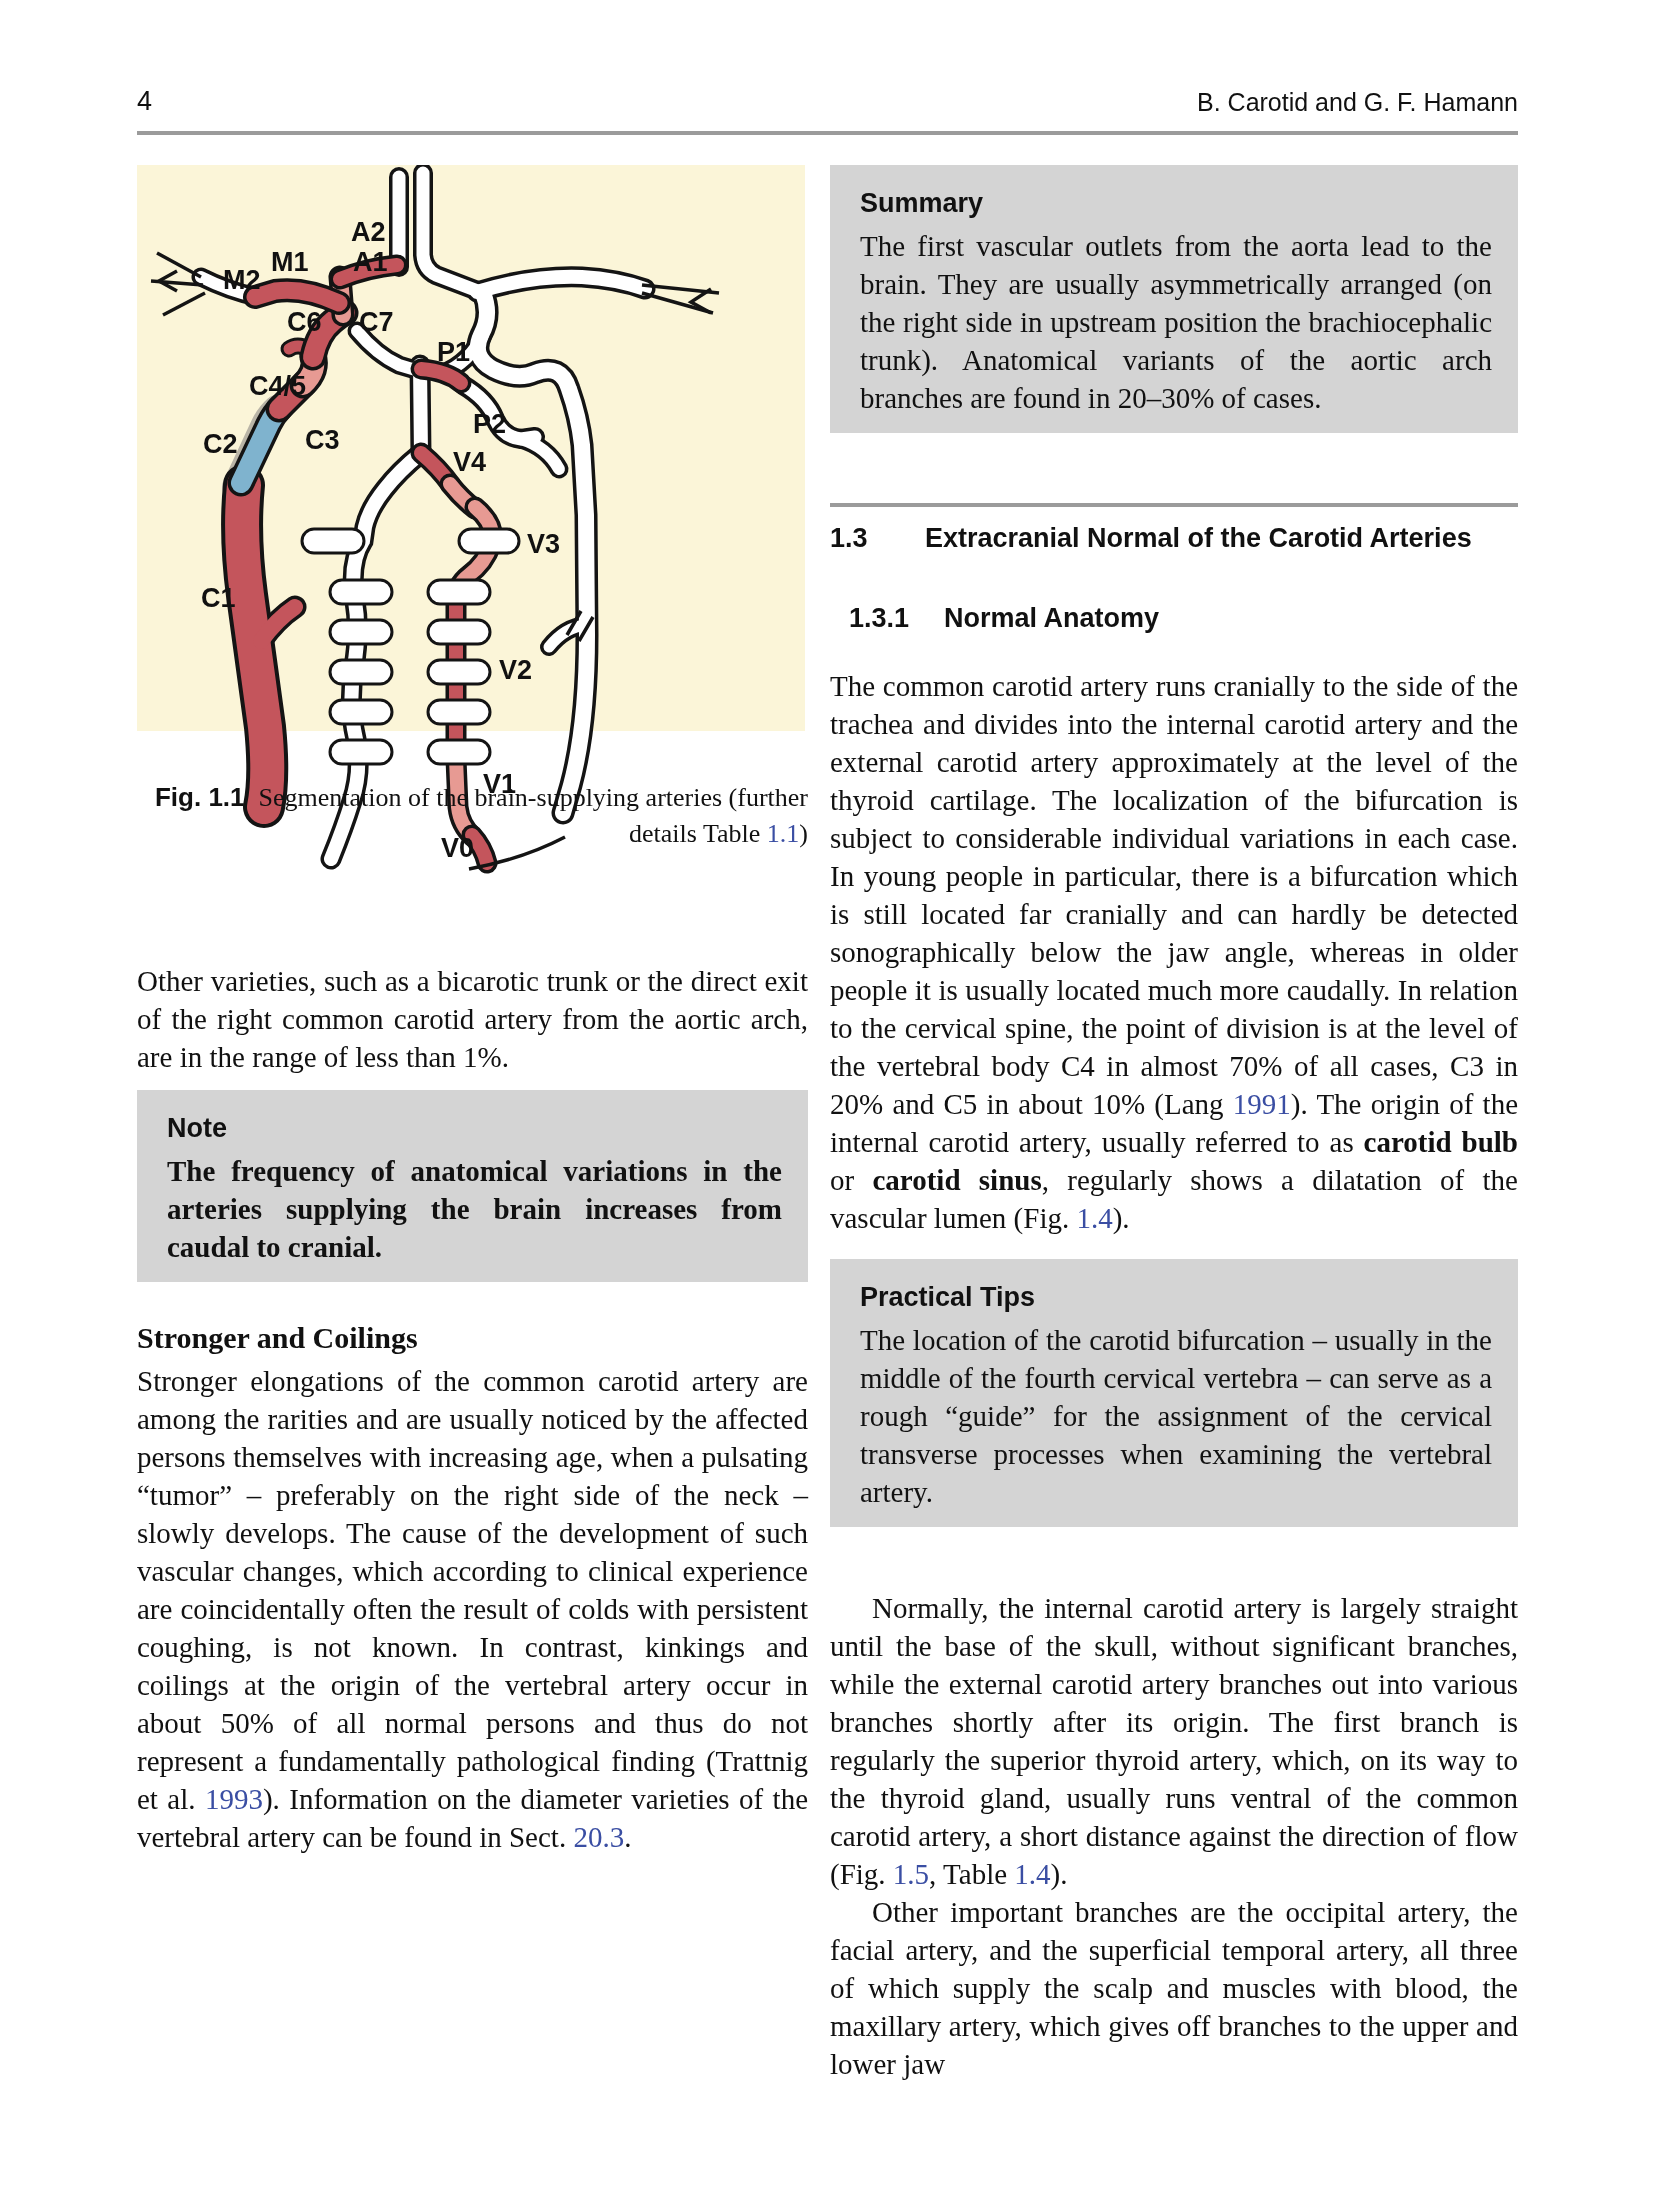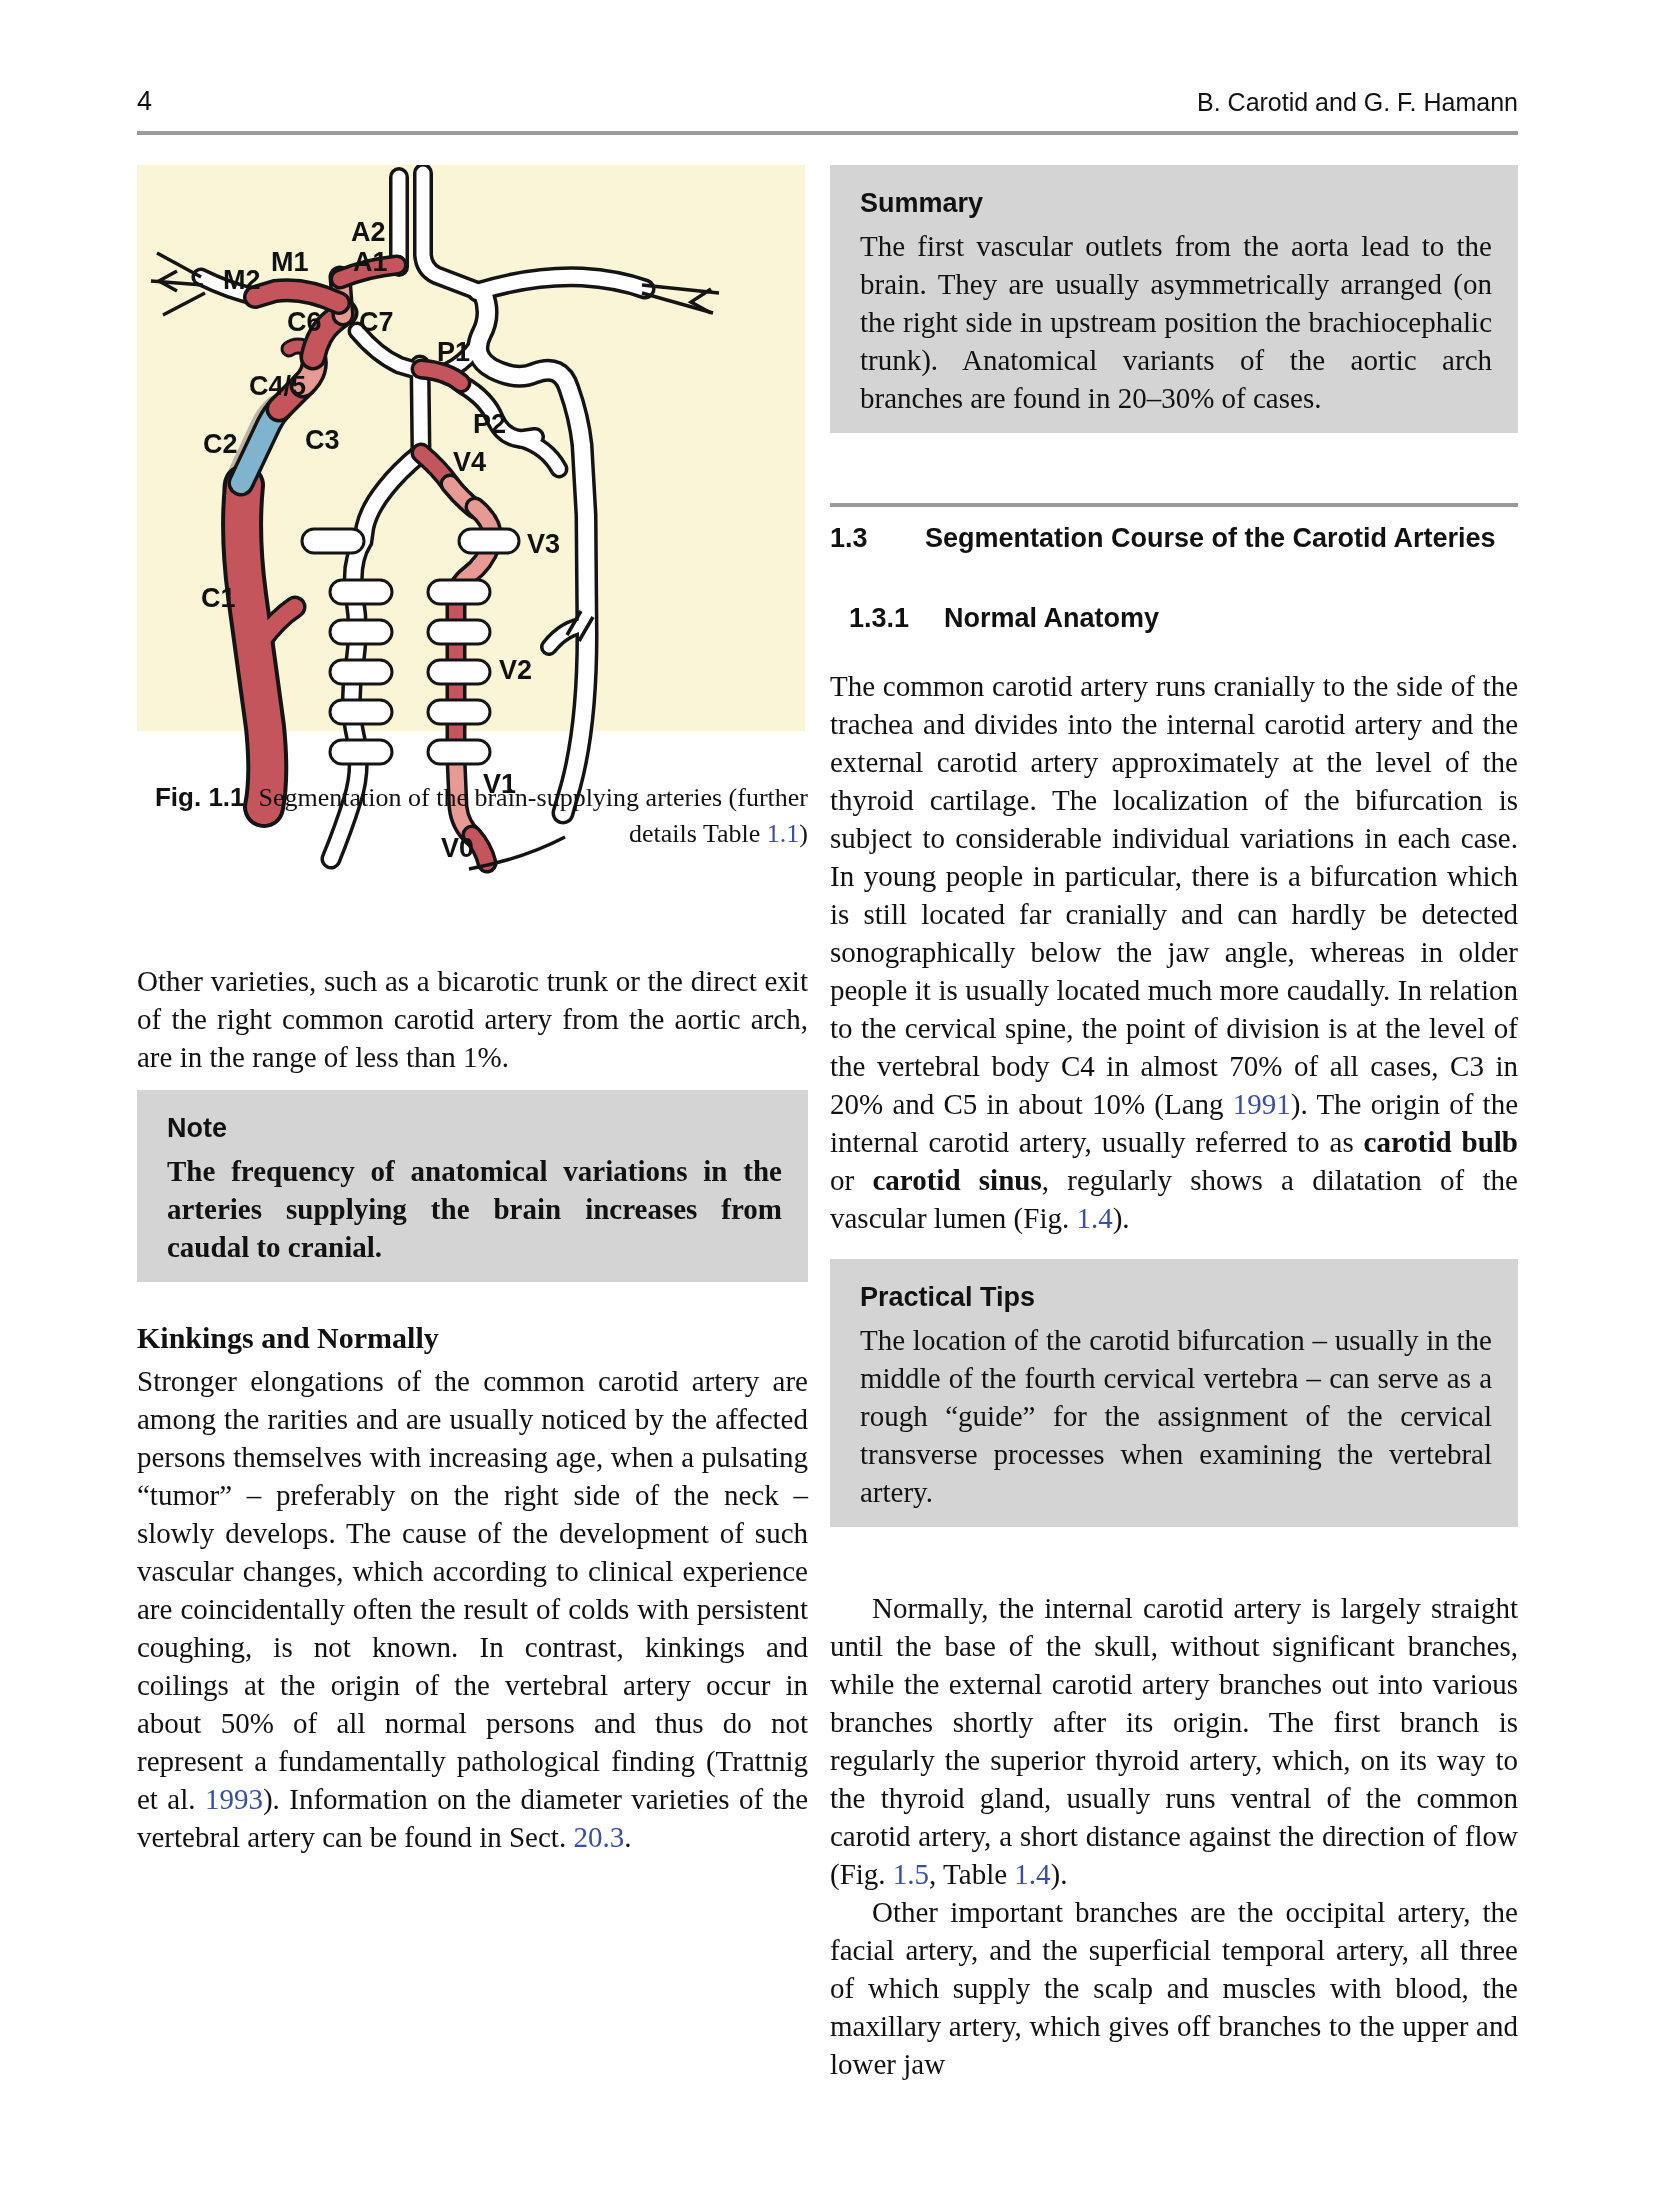--- a/index.html
+++ b/index.html
@@ -202,36 +202,36 @@
 
   <p class="caption mt-caption"><span class="figlab">Fig. 1.1</span><span>Segmentation of the brain-supplying arteries (further details Table </span><a class="xref">1.1</a><span>)</span></p>
 
   <p class="body j mt-para1">Other varieties, such as a bicarotic trunk or the direct exit of the right common carotid artery from the aortic arch, are in the range of less than 1%.</p>
 
   <div class="graybox mt-note">
     <p class="boxhead">Note</p>
     <p class="body j boldbody">The frequency of anatomical variations in the arteries supplying the brain increases from caudal to cranial.</p>
   </div>
 
-  <p class="runin mt-kink">Kinkings and Normally</p>
+  <p class="runin mt-kink">Stronger and Coilings</p>
   <p class="body j mt-kpara"><span>Stronger elongations of the common carotid artery are among the rarities and are usually noticed by the affected persons themselves with increasing age, when a pulsating “tumor” – preferably on the right side of the neck – slowly develops. The cause of the development of such vascular changes, which according to clinical experience are coincidentally often the result of colds with persistent coughing, is not known. In contrast, kinkings and coilings at the origin of the vertebral artery occur in about 50% of all normal persons and thus do not represent a fundamentally pathological finding (Trattnig et al. </span><a class="xref">1993</a><span>). Information on the diameter varieties of the vertebral artery can be found in Sect. </span><a class="xref">20.3</a><span>.</span></p>
 </div>
 
 <div class="col col-right">
 
   <div class="graybox mt-sumbox">
     <p class="boxhead">Summary</p>
     <p class="body j">The first vascular outlets from the aorta lead to the brain. They are usually asymmetrically arranged (on the right side in upstream position the brachiocephalic trunk). Anatomical variants of the aortic arch branches are found in 20–30% of cases.</p>
   </div>
 
   <div class="secrule mt-secrule"></div>
 
   <div class="sechead mt-sec13">
     <span>1.3</span>
-    <span>Segmentation Course of the Carotid Arteries</span>
+    <span>Extracranial Normal of the Carotid Arteries</span>
   </div>
 
   <div class="sechead mt-sec131">
     <span>1.3.1</span>
     <span>Normal Anatomy</span>
   </div>
 
   <p class="body j mt-anat"><span>The common carotid artery runs cranially to the side of the trachea and divides into the internal carotid artery and the external carotid artery approximately at the level of the thyroid cartilage. The localization of the bifurcation is subject to considerable individual variations in each case. In young people in particular, there is a bifurcation which is still located far cranially and can hardly be detected sonographically below the jaw angle, whereas in older people it is usually located much more caudally. In relation to the cervical spine, the point of division is at the level of the vertebral body C4 in almost 70% of all cases, C3 in 20% and C5 in about 10% (Lang </span><a class="xref">1991</a><span>). The origin of the internal carotid artery, usually referred to as </span><b>carotid bulb</b><span> or </span><b>carotid sinus</b><span>, regularly shows a dilatation of the vascular lumen (Fig. </span><a class="xref">1.4</a><span>).</span></p>
 
   <div class="graybox mt-tips">

